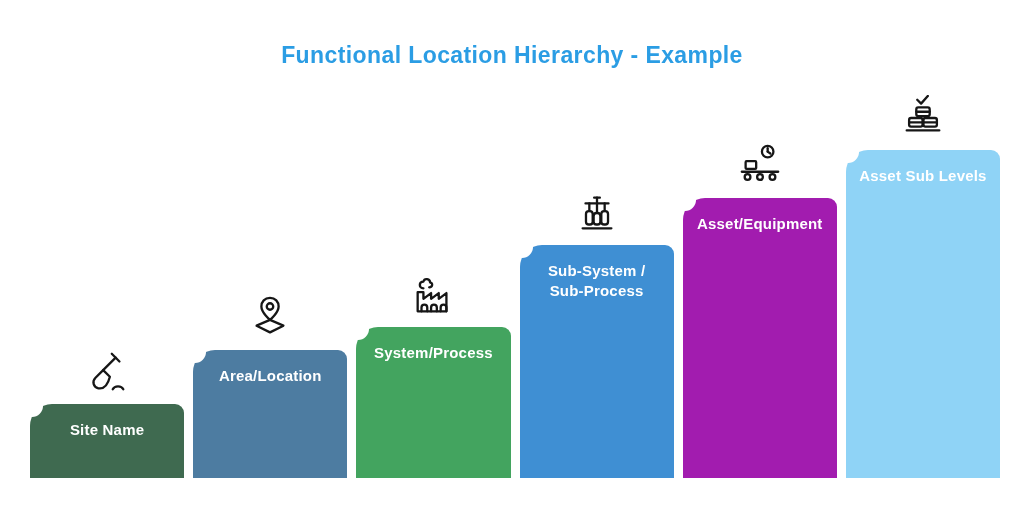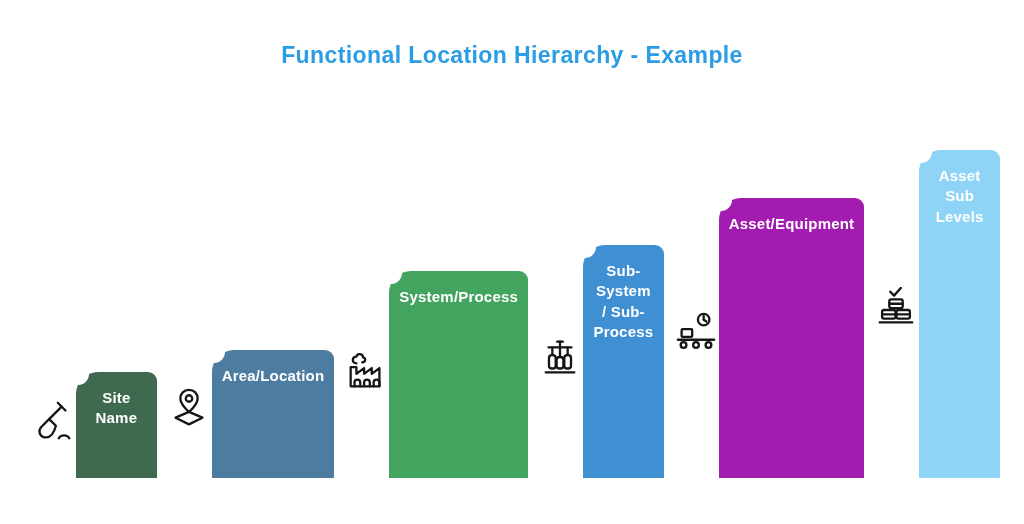--- a/index.html
+++ b/index.html
@@ -14,42 +14,42 @@
     position:absolute;top:42px;left:0;right:0;
     text-align:center;
     font-size:23px;font-weight:700;letter-spacing:.4px;
   }
   .stairs{
     position:absolute;left:30px;right:24px;bottom:46px;
     display:flex;gap:9px;align-items:flex-end;
   }
   .step{
     flex:1;
-    display:flex;flex-direction:row;align-items:center;justify-content:flex-end;
+    display:flex;flex-direction:column;align-items:center;justify-content:flex-end;
   }
   .icon{margin-bottom:9px;line-height:0;}
   .icon svg{display:block;}
   .bar{
     position:relative;
     width:100%;
     border-radius:22px 9px 0 0;
     color:#ffffff;
     text-align:center;
     box-sizing:border-box;
     padding:16px 10px 0 10px;
     font-size:15px;font-weight:600;letter-spacing:.2px;line-height:1.35;
   }
   
   .bar::before{
     content:"";position:absolute;left:-9px;top:-9px;
     width:22px;height:22px;background:#ffffff;border-radius:50%;
   }
-  .h1{height:106px;text-decoration:underline;}
+  .h1{height:74px;text-decoration:underline;}
   .h2{height:128px;}
-  .h3{height:207px;}
+  .h3{height:151px;}
   .h4{height:233px;}
   .h5{height:280px;}
   .h6{height:328px;}
   .lbl{position:relative;z-index:2;display:inline-block;max-width:140px;}
 </style>
 </head>
 <body>
 
 <div class="canvas">
 

